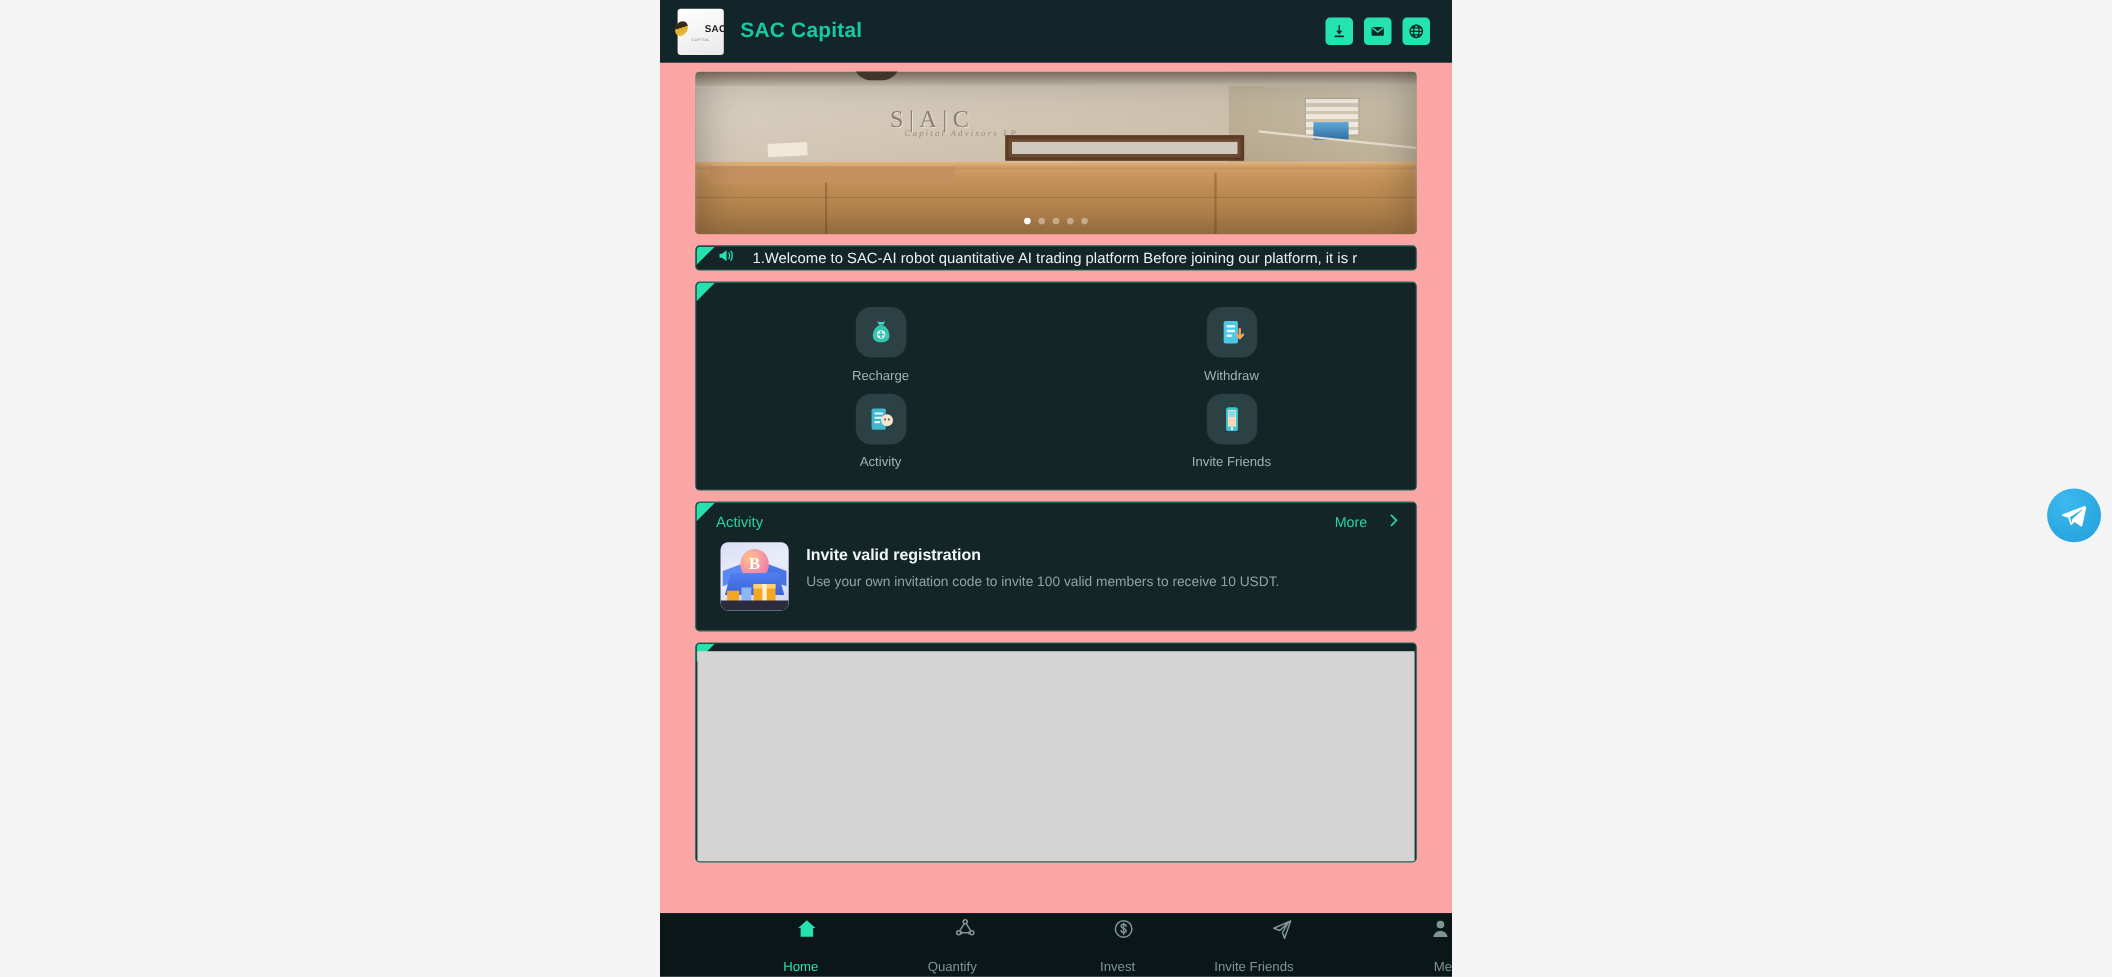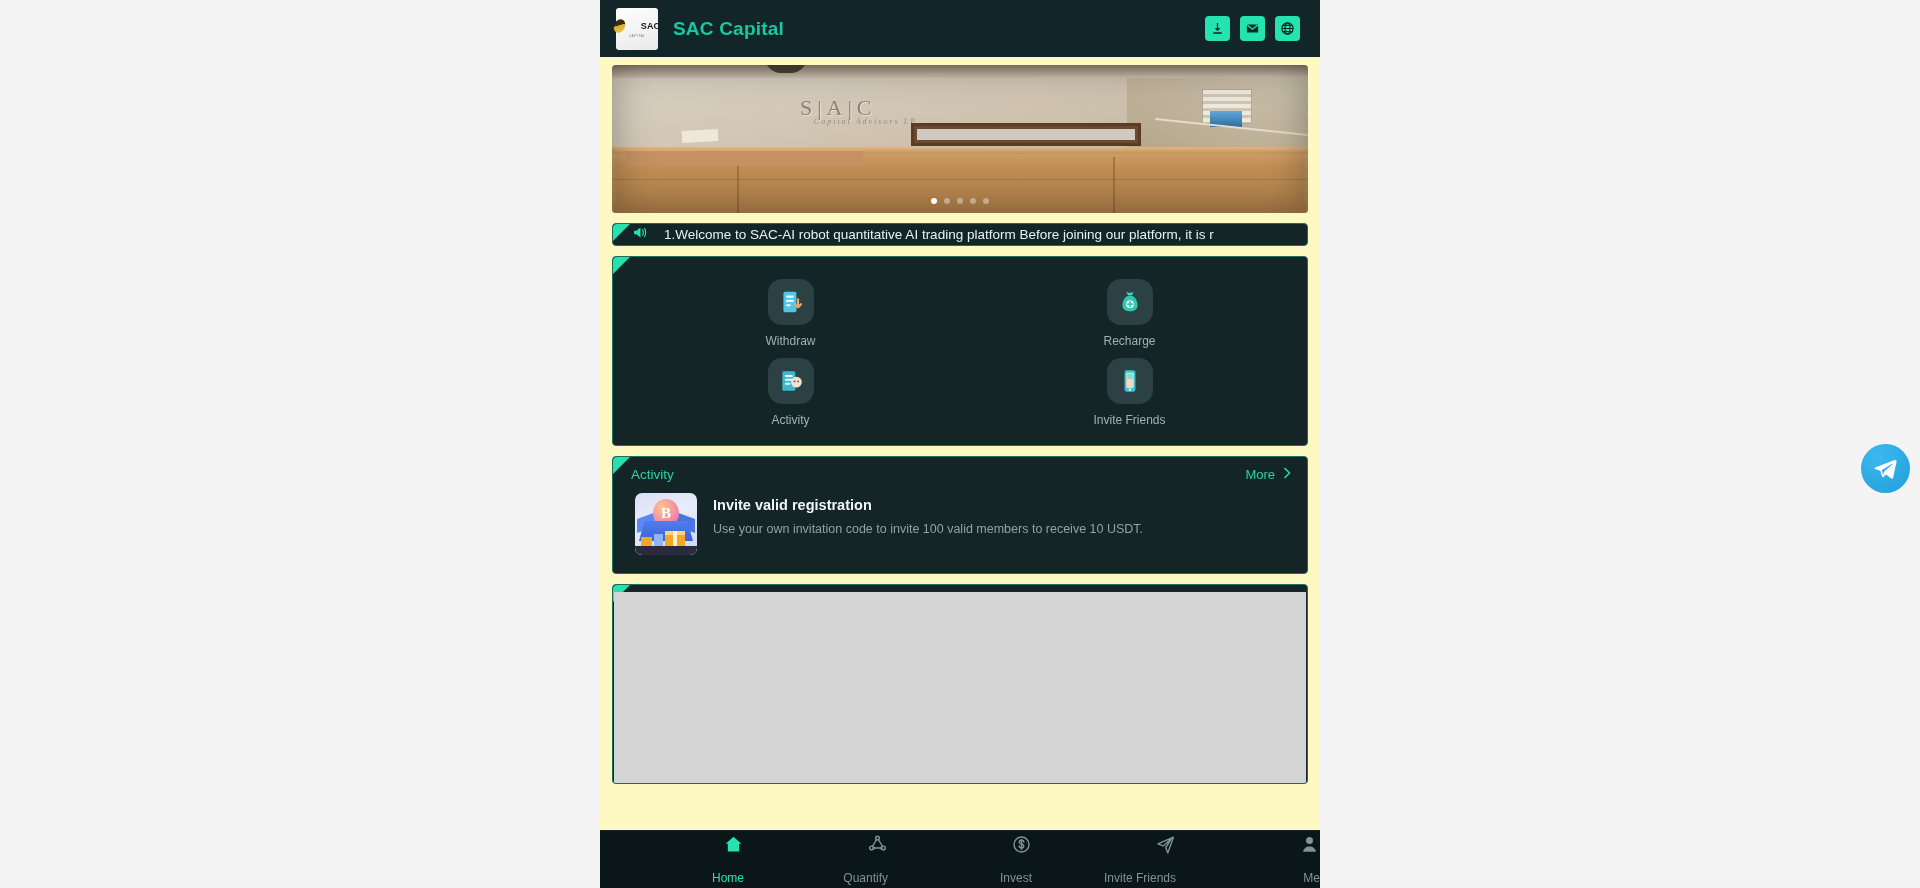--- a/index.html
+++ b/index.html
@@ -53,22 +53,22 @@
     width: 25px; height: 25px; border-radius: 4px;
     background: #25e3b0;
     display: flex; align-items: center; justify-content: center;
     cursor: pointer;
   }
   .hicon svg { display: block; }
 
   
   .body {
     flex: 1 1 auto; position: relative; overflow: hidden;
-    background: #fef9c3;
-    padding: 0 12px;
+    background: #fca5a5;
+    padding: 0 32px;
   }
 
   
   .banner {
     margin-top: 8px;
     height: 148px; width: 100%;
     border-radius: 4px; overflow: hidden;
     position: relative;
     background: linear-gradient(180deg,#c9b292 0%, #b89a73 40%, #a8824f 100%);
   }
@@ -183,21 +183,21 @@
   .menu-label { margin-top: 9px; font-size: 12px; color: #9fb4b2; }
 
   
   .act-head {
     height: 34px; display: flex; align-items: center;
     padding: 0 16px 0 18px;
   }
   .act-title { color: #2ad3a5; font-size: 13.5px; }
   .act-more {
     margin-left: auto; color: #2ad3a5; font-size: 13px;
-    display: flex; align-items: center; gap: 8px; cursor: pointer;
+    display: flex; align-items: center; gap: 20px; cursor: pointer;
   }
   .act-item { display: flex; padding: 2px 16px 18px 22px; cursor: pointer; }
   .act-thumb {
     width: 62px; height: 62px; flex: 0 0 62px; border-radius: 7px;
     overflow: hidden; position: relative;
     background: linear-gradient(160deg,#d9dff5 0%, #e9ecfa 40%, #cdd4ef 100%);
   }
   .th-coin {
     position:absolute; left:50%; top:6px; transform:translateX(-50%);
     width:26px; height:28px; border-radius:50%;
@@ -339,40 +339,40 @@
       </div>
 
       <div class="card menu">
         <div class="corner"></div>
 
         <div class="menu-row">
 
           <div class="menu-cell">
             <div class="menu-ico">
               <svg width="26" height="26" viewBox="0 0 24 24">
+                <path d="M8.5 2.5c1.6 1.2 5.4 1.2 7 0l-1.6 3.3h-3.8L8.5 2.5z" fill="#3fd6c2"></path>
+                <path d="M12 6c4 0 7 4.5 7 9.2 0 3.6-3 5.3-7 5.3s-7-1.7-7-5.3C5 10.5 8 6 12 6z" fill="#36c4b2"></path>
+                <circle cx="12" cy="14" r="3.6" fill="#e9f8f4"></circle>
+                <path d="M12 11.6v4.8M9.8 14h4.4" stroke="#36c4b2" stroke-width="1.5" stroke-linecap="round"></path>
+              </svg>
+            </div>
+            <div class="menu-label">Recharge</div>
+          </div>
+
+          <div class="menu-cell">
+            <div class="menu-ico">
+              <svg width="26" height="26" viewBox="0 0 24 24">
                 <rect x="5" y="2.5" width="12" height="19" rx="1.6" fill="#4ec8e6"></rect>
                 <rect x="7.4" y="6" width="7.2" height="2" rx="1" fill="#eaf9fd"></rect>
                 <rect x="7.4" y="10" width="7.2" height="2" rx="1" fill="#eaf9fd"></rect>
                 <rect x="7.4" y="14" width="4.5" height="2" rx="1" fill="#eaf9fd"></rect>
                 <path d="M18.5 9.5v7.5M15.8 14l2.7 3 2.7-3" stroke="#f0a35c" stroke-width="2" fill="none" stroke-linecap="round" stroke-linejoin="round"></path>
               </svg>
             </div>
             <div class="menu-label">Withdraw</div>
-          </div>
-
-          <div class="menu-cell">
-            <div class="menu-ico">
-              <svg width="26" height="26" viewBox="0 0 24 24">
-                <path d="M8.5 2.5c1.6 1.2 5.4 1.2 7 0l-1.6 3.3h-3.8L8.5 2.5z" fill="#3fd6c2"></path>
-                <path d="M12 6c4 0 7 4.5 7 9.2 0 3.6-3 5.3-7 5.3s-7-1.7-7-5.3C5 10.5 8 6 12 6z" fill="#36c4b2"></path>
-                <circle cx="12" cy="14" r="3.6" fill="#e9f8f4"></circle>
-                <path d="M12 11.6v4.8M9.8 14h4.4" stroke="#36c4b2" stroke-width="1.5" stroke-linecap="round"></path>
-              </svg>
-            </div>
-            <div class="menu-label">Recharge</div>
           </div>
         </div>
 
         <div class="menu-row">
 
           <div class="menu-cell">
             <div class="menu-ico">
               <svg width="26" height="26" viewBox="0 0 24 24">
                 <rect x="4" y="3" width="12" height="18" rx="1.5" fill="#3fb8cf"></rect>
                 <rect x="6.3" y="6.4" width="7.5" height="1.8" rx=".9" fill="#ecfaff"></rect>

